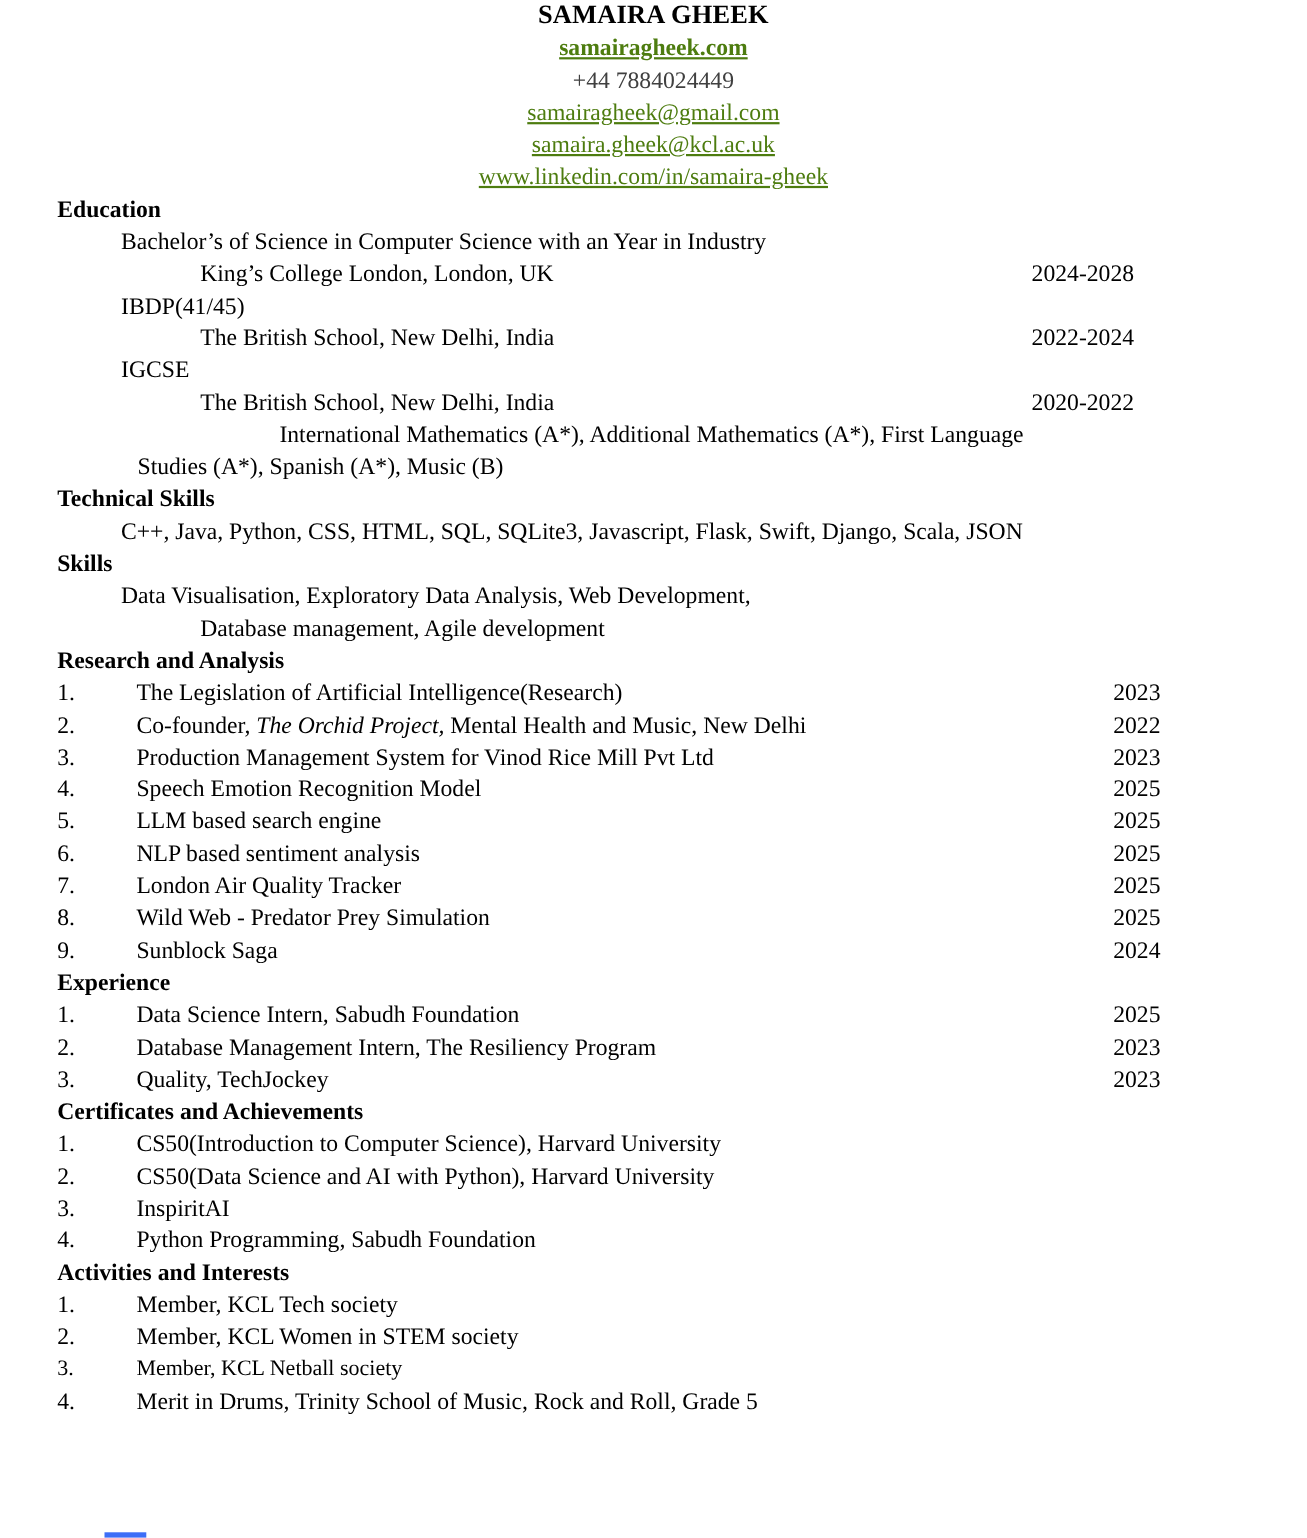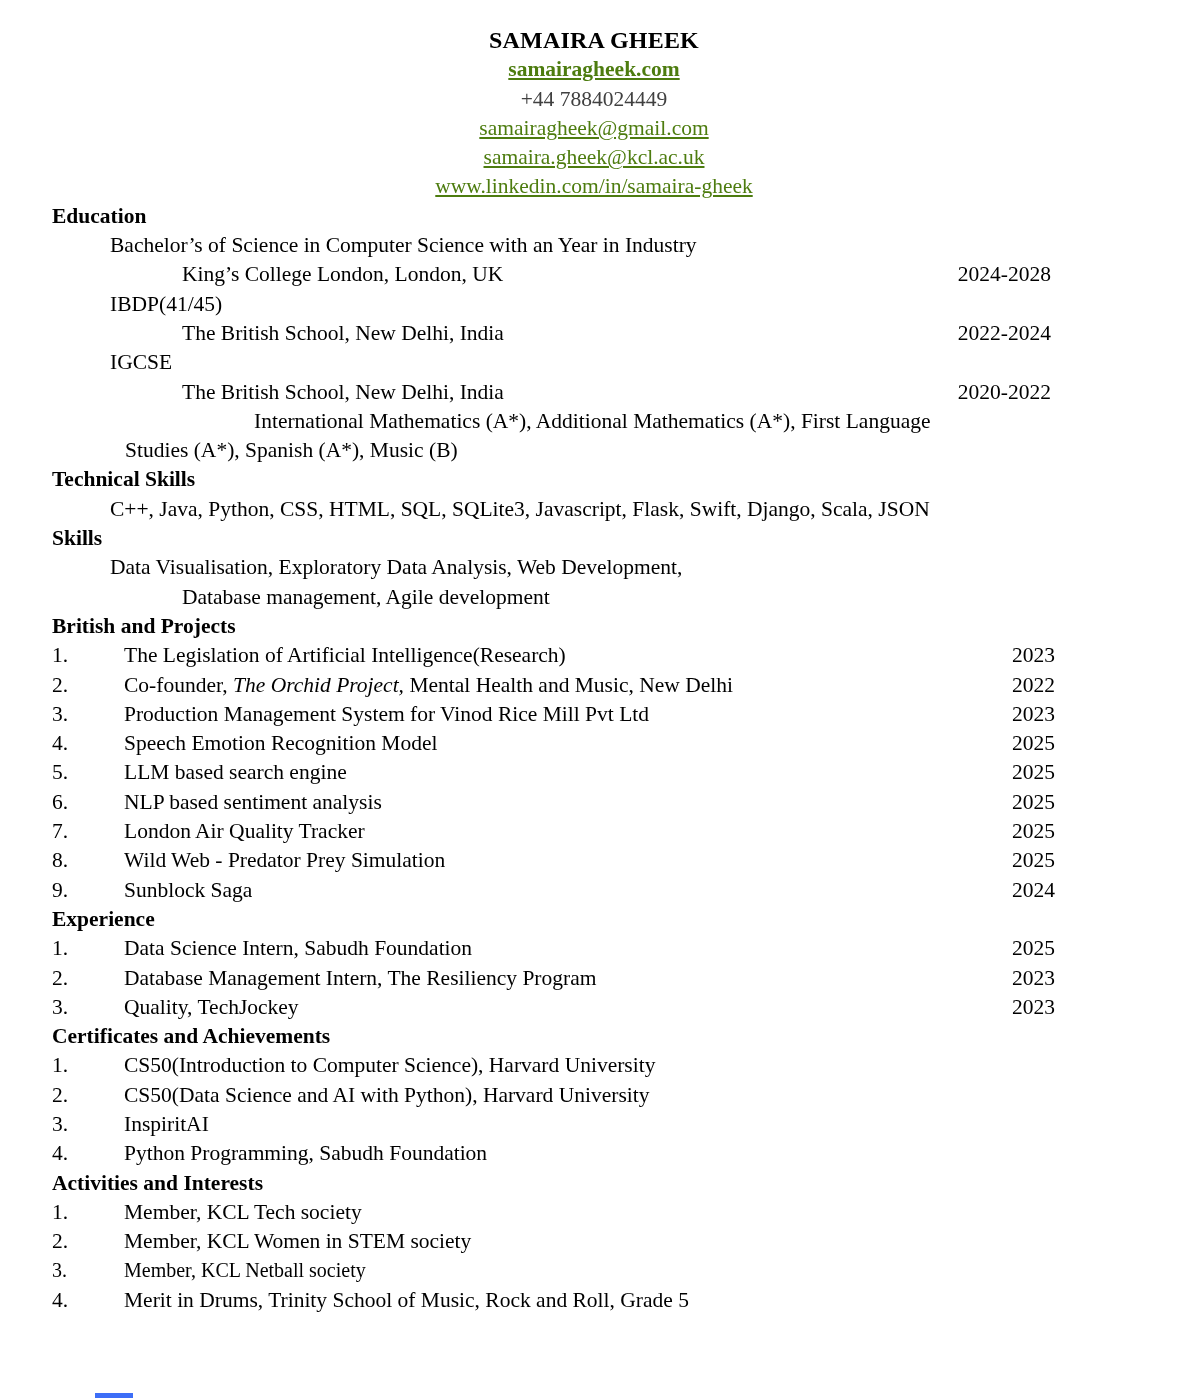--- a/index.html
+++ b/index.html
@@ -17,21 +17,20 @@
     line-height: 29.3px;
     color: #000000;
   }
   .page {
     position: absolute;
     top: 0; left: 0;
     width: 1188px;
     height: 1398px;
   }
   .contact {
-    padding-top: 26px;
     text-align: center;
   }
   .contact .name {
     font-weight: bold;
     font-size: 24px;
     letter-spacing: 0.2px;
   }
   a.link {
     color: #4d7c0f;
     text-decoration: underline;
@@ -55,21 +54,21 @@
   .ind1b { padding-left: 73px; }   
   .ind2  { padding-left: 130px; }  
   .ind3  { padding-left: 202px; }  
 
   .row {
     display: flex;
     justify-content: space-between;
     align-items: baseline;
   }
   .year { white-space: nowrap; }
-  .edu-year { margin-right: 4px; } 
+  .edu-year { margin-right: 24px; } 
 
   .li-row { display: flex; align-items: baseline; }
   .li-num { width: 72px; flex: 0 0 72px; }
   .li-text { flex: 1 1 auto; }
   .italic { font-style: italic; text-align: right; }
   .alt-font { font-size: 20px; } 
 
   .blue-bar {
     position: absolute;
     left: 95px;
@@ -122,21 +121,21 @@
     <div class="ind3">International Mathematics (A*), Additional Mathematics (A*), First Language</div>
     <div class="ind1b">Studies (A*), Spanish (A*), Music (B)</div>
 
     <h2 class="sec">Technical Skills</h2>
     <div class="ind1">C++, Java, Python, CSS, HTML, SQL, SQLite3, Javascript, Flask, Swift, Django, Scala, JSON</div>
 
     <h2 class="sec">Skills</h2>
     <div class="ind1">Data Visualisation, Exploratory Data Analysis, Web Development,</div>
     <div class="ind2">Database management, Agile development</div>
 
-    <h2 class="sec">British and Projects</h2>
+    <h2 class="sec">Research and Analysis</h2>
     <div class="li-row">
       <span class="li-num">1.</span>
       <span class="li-text">The Legislation of Artificial Intelligence(Research)</span>
       <span class="year">2023</span>
     </div>
     <div class="li-row">
       <span class="li-num">2.</span>
       <span class="li-text"><span>Co-founder, </span><span class="italic">The Orchid Project,</span><span> Mental Health and Music, New Delhi</span></span>
       <span class="year">2022</span>
     </div>

